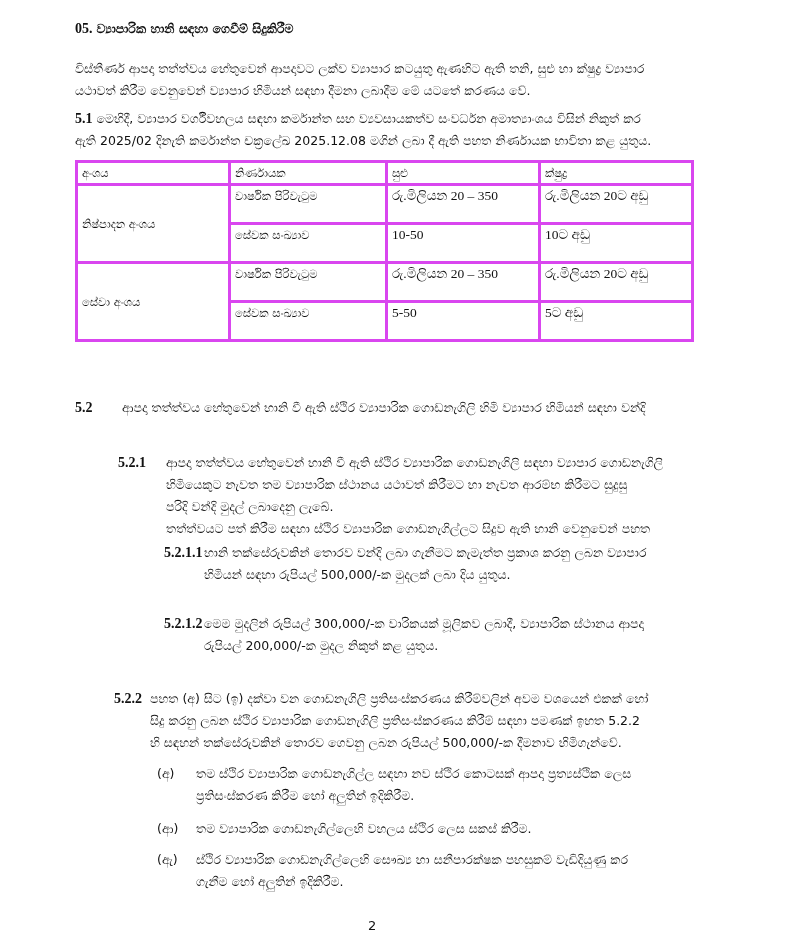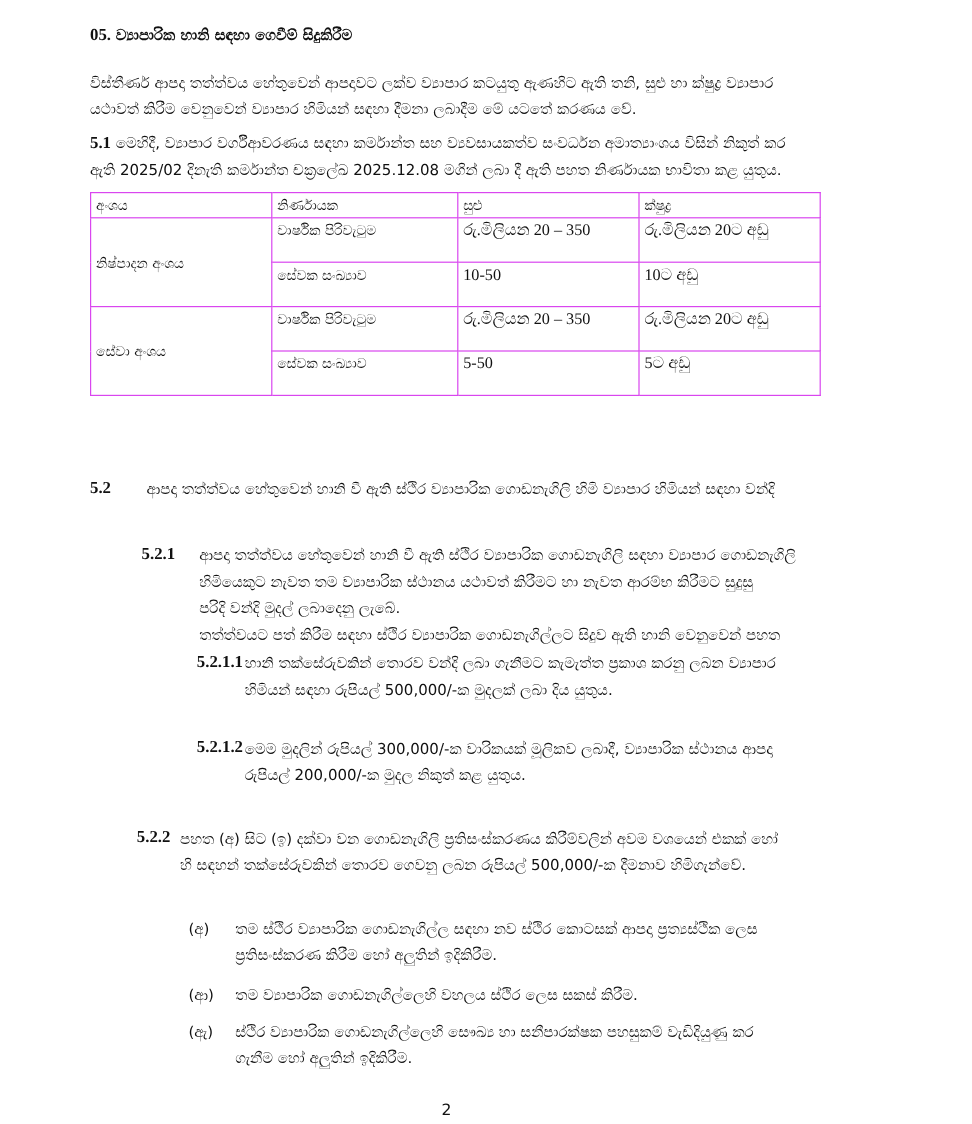--- a/index.html
+++ b/index.html
@@ -7,21 +7,21 @@
     width: 810px; height: 937px; position: relative; overflow: hidden;
     font-family: "DejaVu Sans", sans-serif; color: #111;
   }
   .abs { position: absolute; }
   .txt { font-size: 12.5px; line-height: 22px; white-space: nowrap; }
   .bold { font-weight: bold; }
   .num { font-family: "Liberation Serif", serif; font-weight: bold; font-size: 14px; }
 
   
   .tbl { position: absolute; left: 75px; top: 160px; border-collapse: collapse; }
-  .tbl td { border: 1px solid #d946ef; padding: 0 4px; vertical-align: top; font-size: 11.5px; line-height: 20px; }
+  .tbl td { border: 3px solid #d946ef; padding: 0 4px; vertical-align: top; font-size: 11.5px; line-height: 20px; }
   .tbl td.mid { vertical-align: middle; }
   .tbl .c1 { width: 142px; }
   .tbl .c2 { width: 146px; }
   .tbl .c3 { width: 142px; }
   .tbl .c4 { width: 142px; }
   .tbl .val { font-family: "Liberation Serif", serif; font-size: 13.5px; }
   .tbl tr.hdr td { height: 20px; }
   .tbl tr.r td { height: 36px; }
 
   .page-num { font-family: "DejaVu Sans", sans-serif; font-size: 13px; }
@@ -33,21 +33,21 @@
   <span class="num">05.</span>
   <span class="bold">ව්‍යාපාරික හානි සඳහා ගෙවීම් සිදුකිරීම</span>
 </div>
 
 <div class="abs txt" style="left:75px; top:58px;">
   <div>විස්තීර්ණ ආපදා තත්ත්වය හේතුවෙන් ආපදාවට ලක්ව ව්‍යාපාර කටයුතු ඇණහිට ඇති තනි,  සුළු හා  ක්ෂුද්‍ර ව්‍යාපාර</div>
   <div>යථාවත් කිරීම වෙනුවෙන් ව්‍යාපාර හිමියන් සඳහා දීමනා ලබාදීම මේ යටතේ කරණය වේ.</div>
 </div>
 
 <div class="abs txt" style="left:75px; top:108px;">
-  <div><span class="num">5.1</span> <span>මෙහිදී, ව්‍යාපාර වර්ගීආවරණය සඳහා කර්මාන්ත සහ ව්‍යවසායකත්ව සංවර්ධන අමාත්‍යාංශය විසින් නිකුත් කර</span></div>
+  <div><span class="num">5.1</span> <span>මෙහිදී, ව්‍යාපාර වර්ගීවහලය සඳහා කර්මාන්ත සහ ව්‍යවසායකත්ව සංවර්ධන අමාත්‍යාංශය විසින් නිකුත් කර</span></div>
   <div>ඇති 2025/02 දිනැති කර්මාන්ත චක්‍රලේඛ 2025.12.08 මගින් ලබා දී ඇති පහත නිර්ණායක භාවිතා කළ යුතුය.</div>
 </div>
 
 <table class="tbl">
   <tbody>
       <tr class="hdr">
     <td class="c1">අංශය</td>
     <td class="c2">නිර්ණායක</td>
     <td class="c3">සුළු</td>
     <td class="c4">ක්ෂුද්‍ර</td>
@@ -98,20 +98,21 @@
 
 <div class="abs num" style="left:164px; top:616px;">5.2.1.2</div>
 <div class="abs txt" style="left:204px; top:613px;">
   <div>මෙම මුදලින් රුපියල් 300,000/-ක වාරිකයක් මූලිකව ලබාදී, ව්‍යාපාරික ස්ථානය ආපදා</div>
   <div>රුපියල් 200,000/-ක මුදල නිකුත් කළ යුතුය.</div>
 </div>
 
 <div class="abs num" style="left:114px; top:691px;">5.2.2</div>
 <div class="abs txt" style="left:150px; top:688px;">
   <div>පහත (අ) සිට (ඉ) දක්වා වන ගොඩනැගිලි ප්‍රතිසංස්කරණය කිරීම්වලින් අවම වශයෙන් එකක් හෝ</div>
+  <div>සිදු කරනු ලබන ස්ථිර ව්‍යාපාරික ගොඩනැගිලි ප්‍රතිසංස්කරණය කිරීම් සඳහා පමණක් ඉහත 5.2.2</div>
   <div>හි සඳහන් තක්සේරුවකින් තොරව ගෙවනු ලබන රුපියල් 500,000/-ක දීමනාව හිමිගැන්වේ.</div>
 </div>
 
 <div class="abs txt" style="left:157px; top:763px;">(අ)</div>
 <div class="abs txt" style="left:196px; top:763px;">
   <div>තම ස්ථිර ව්‍යාපාරික ගොඩනැගිල්ල සඳහා නව ස්ථිර කොටසක් ආපදා  ප්‍රත්‍යස්ථික ලෙස</div>
   <div>ප්‍රතිසංස්කරණ කිරීම හෝ අලුතින් ඉදිකිරීම.</div>
 </div>
 
 <div class="abs txt" style="left:157px; top:818px;">(ආ)</div>

